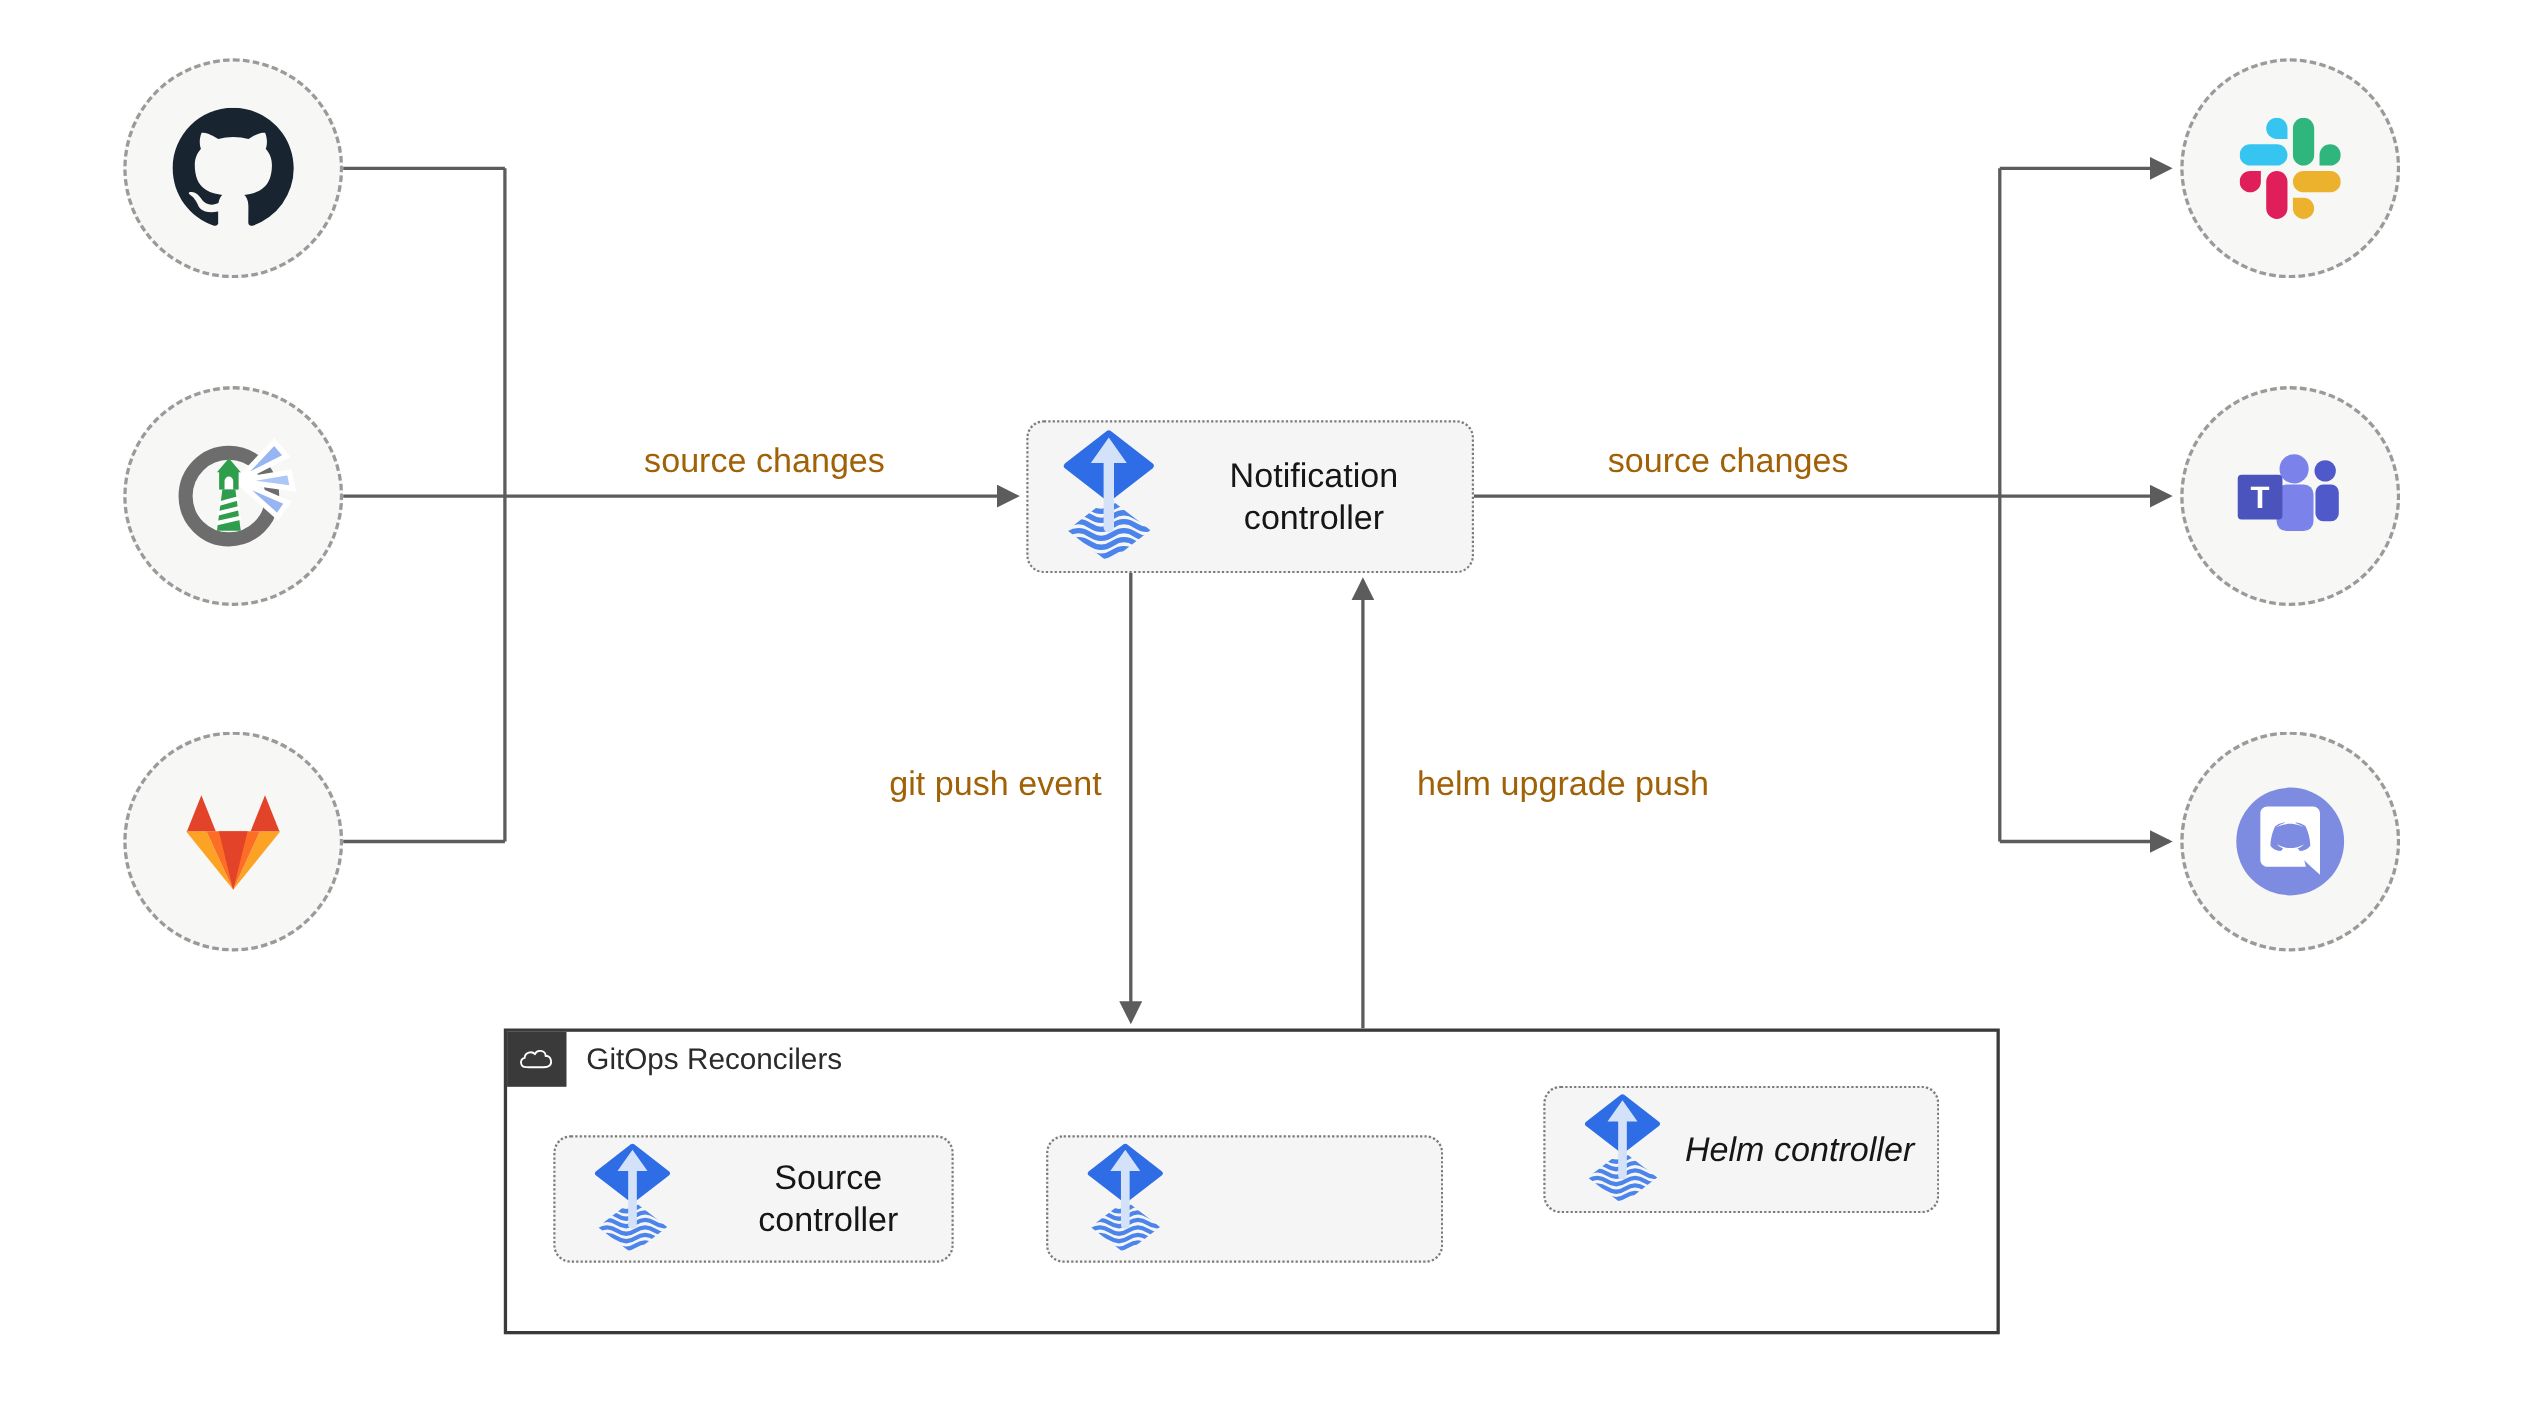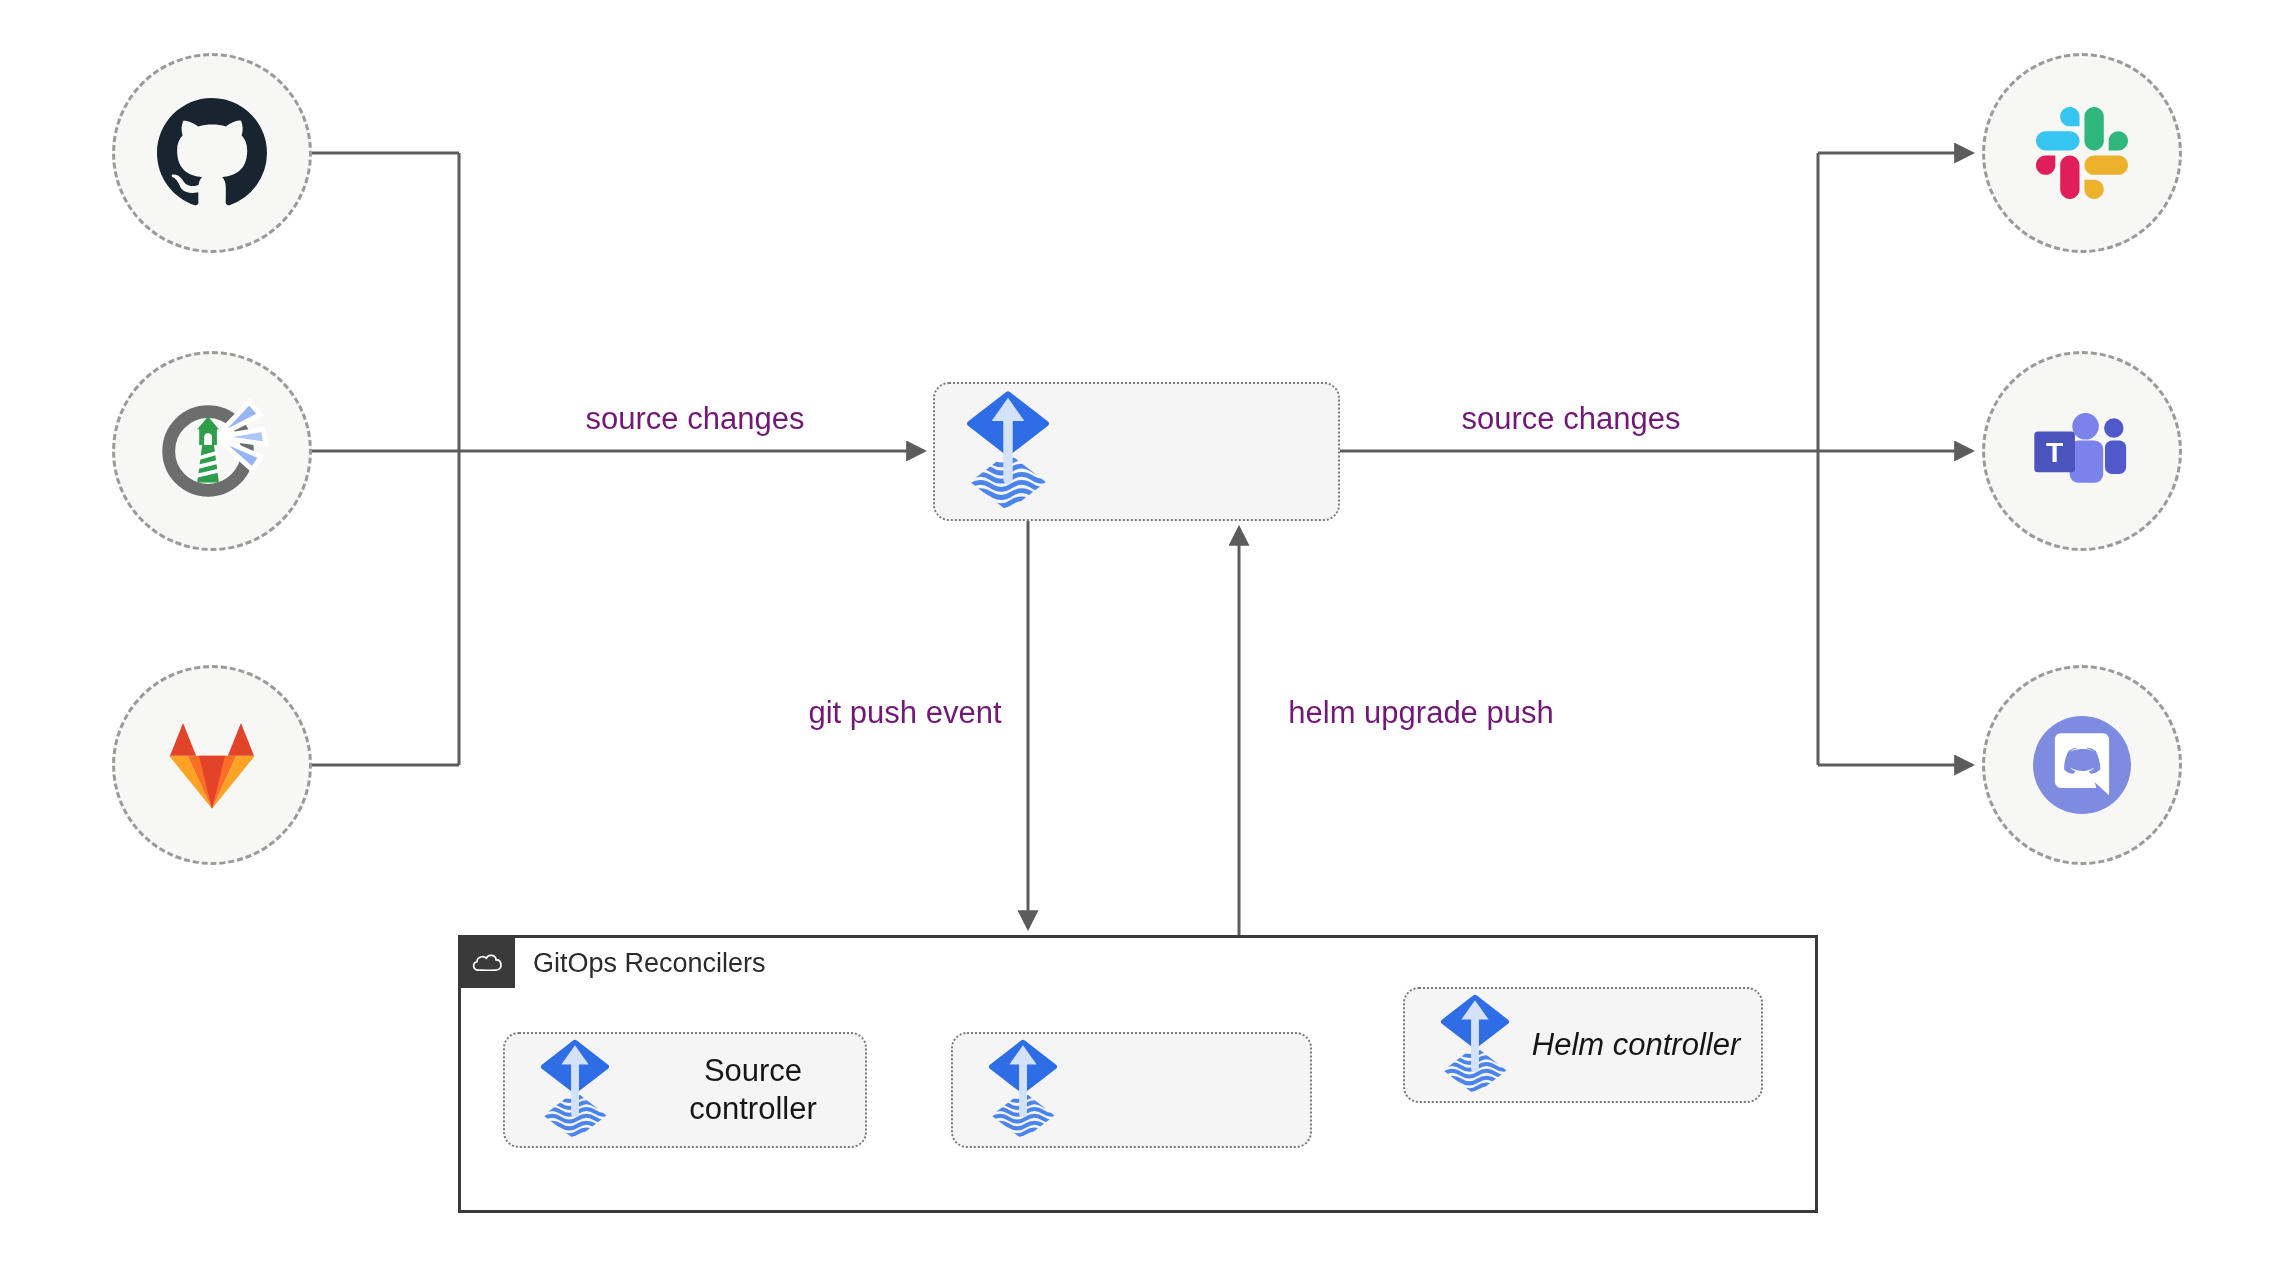--- a/index.html
+++ b/index.html
@@ -14,21 +14,21 @@
     display:flex;align-items:center;justify-content:center;
   }
   .node{
     position:absolute;background:#f5f5f5;border:2px dotted #7a7a7a;border-radius:16px;
     box-sizing:border-box;display:flex;align-items:center;
   }
   .node .label{
     flex:1;text-align:center;font-size:31px;color:#161616;line-height:1.22;
   }
   .edge-label{
-    position:absolute;transform:translate(-50%,-50%);font-size:31px;color:#701a75;
+    position:absolute;transform:translate(-50%,-50%);font-size:31px;color:#a16207;
     white-space:nowrap;
   }
   .container-box{
     position:absolute;left:458px;top:935px;width:1360px;height:278px;
     border:3px solid #3a3a3a;box-sizing:border-box;background:#ffffff;
   }
   .container-badge{
     position:absolute;left:0;top:0;width:54px;height:50px;background:#3a3a3a;
     display:flex;align-items:center;justify-content:center;
   }
@@ -154,20 +154,21 @@
       <path fill="#ffffff" d="M189.5 20h-134C44.2 20 35 29.2 35 40.6v135.2c0 11.4 9.2 20.6 20.5 20.6h113.4l-5.3-18.5 12.8 11.9 12.1 11.2 21.5 19V40.6c0-11.4-9.2-20.6-20.5-20.6zm-38.6 130.6s-3.6-4.3-6.6-8.1c13.1-3.7 18.1-11.9 18.1-11.9-4.1 2.7-8 4.6-11.5 5.9-5 2.1-9.8 3.5-14.5 4.3-9.6 1.8-18.4 1.3-25.9-.1-5.7-1.1-10.6-2.7-14.7-4.3-2.3-.9-4.8-2-7.3-3.4-.3-.2-.6-.3-.9-.5-.2-.1-.3-.2-.4-.3-1.8-1-2.8-1.7-2.8-1.7s4.8 8 17.5 11.8c-3 3.8-6.7 8.3-6.7 8.3-22.1-.7-30.5-15.2-30.5-15.2 0-32.2 14.4-58.3 14.4-58.3 14.4-10.8 28.1-10.5 28.1-10.5l1 1.2c-18 5.2-26.3 13.1-26.3 13.1s2.2-1.2 5.9-2.9c10.7-4.7 19.2-6 22.7-6.3.6-.1 1.1-.2 1.7-.2 6.1-.8 13-1 20.2-.2 9.5 1.1 19.7 3.9 30.1 9.6 0 0-7.9-7.5-24.9-12.7l1.4-1.6s13.7-.3 28.1 10.5c0 0 14.4 26.1 14.4 58.3 0 0-8.5 14.5-30.6 15.2z"></path>
       <path fill="#7d8ce0" d="M104.4 103.9c-5.7 0-10.2 5-10.2 11.1s4.6 11.1 10.2 11.1c5.7 0 10.2-5 10.2-11.1.1-6.1-4.5-11.1-10.2-11.1zM140.9 103.9c-5.7 0-10.2 5-10.2 11.1s4.6 11.1 10.2 11.1c5.7 0 10.2-5 10.2-11.1s-4.5-11.1-10.2-11.1z"></path>
     </g>
   </svg>
 </div>
 
 <div class="node notification-node">
   <svg class="flux-lg" viewBox="0 0 100 145">
       <use href="#flux-sym"></use>
     </svg>
+  <div class="label">Notification controller</div>
 </div>
 
 <div class="edge-label" style="left:695px;top:419px;">source changes</div>
 <div class="edge-label" style="left:1571px;top:419px;">source changes</div>
 <div class="edge-label" style="left:905px;top:713px;">git push event</div>
 <div class="edge-label" style="left:1421px;top:713px;">helm upgrade push</div>
 
 <div class="container-box">
   <div class="container-badge">
     <svg width="38" height="30" viewBox="0 0 90 70">

